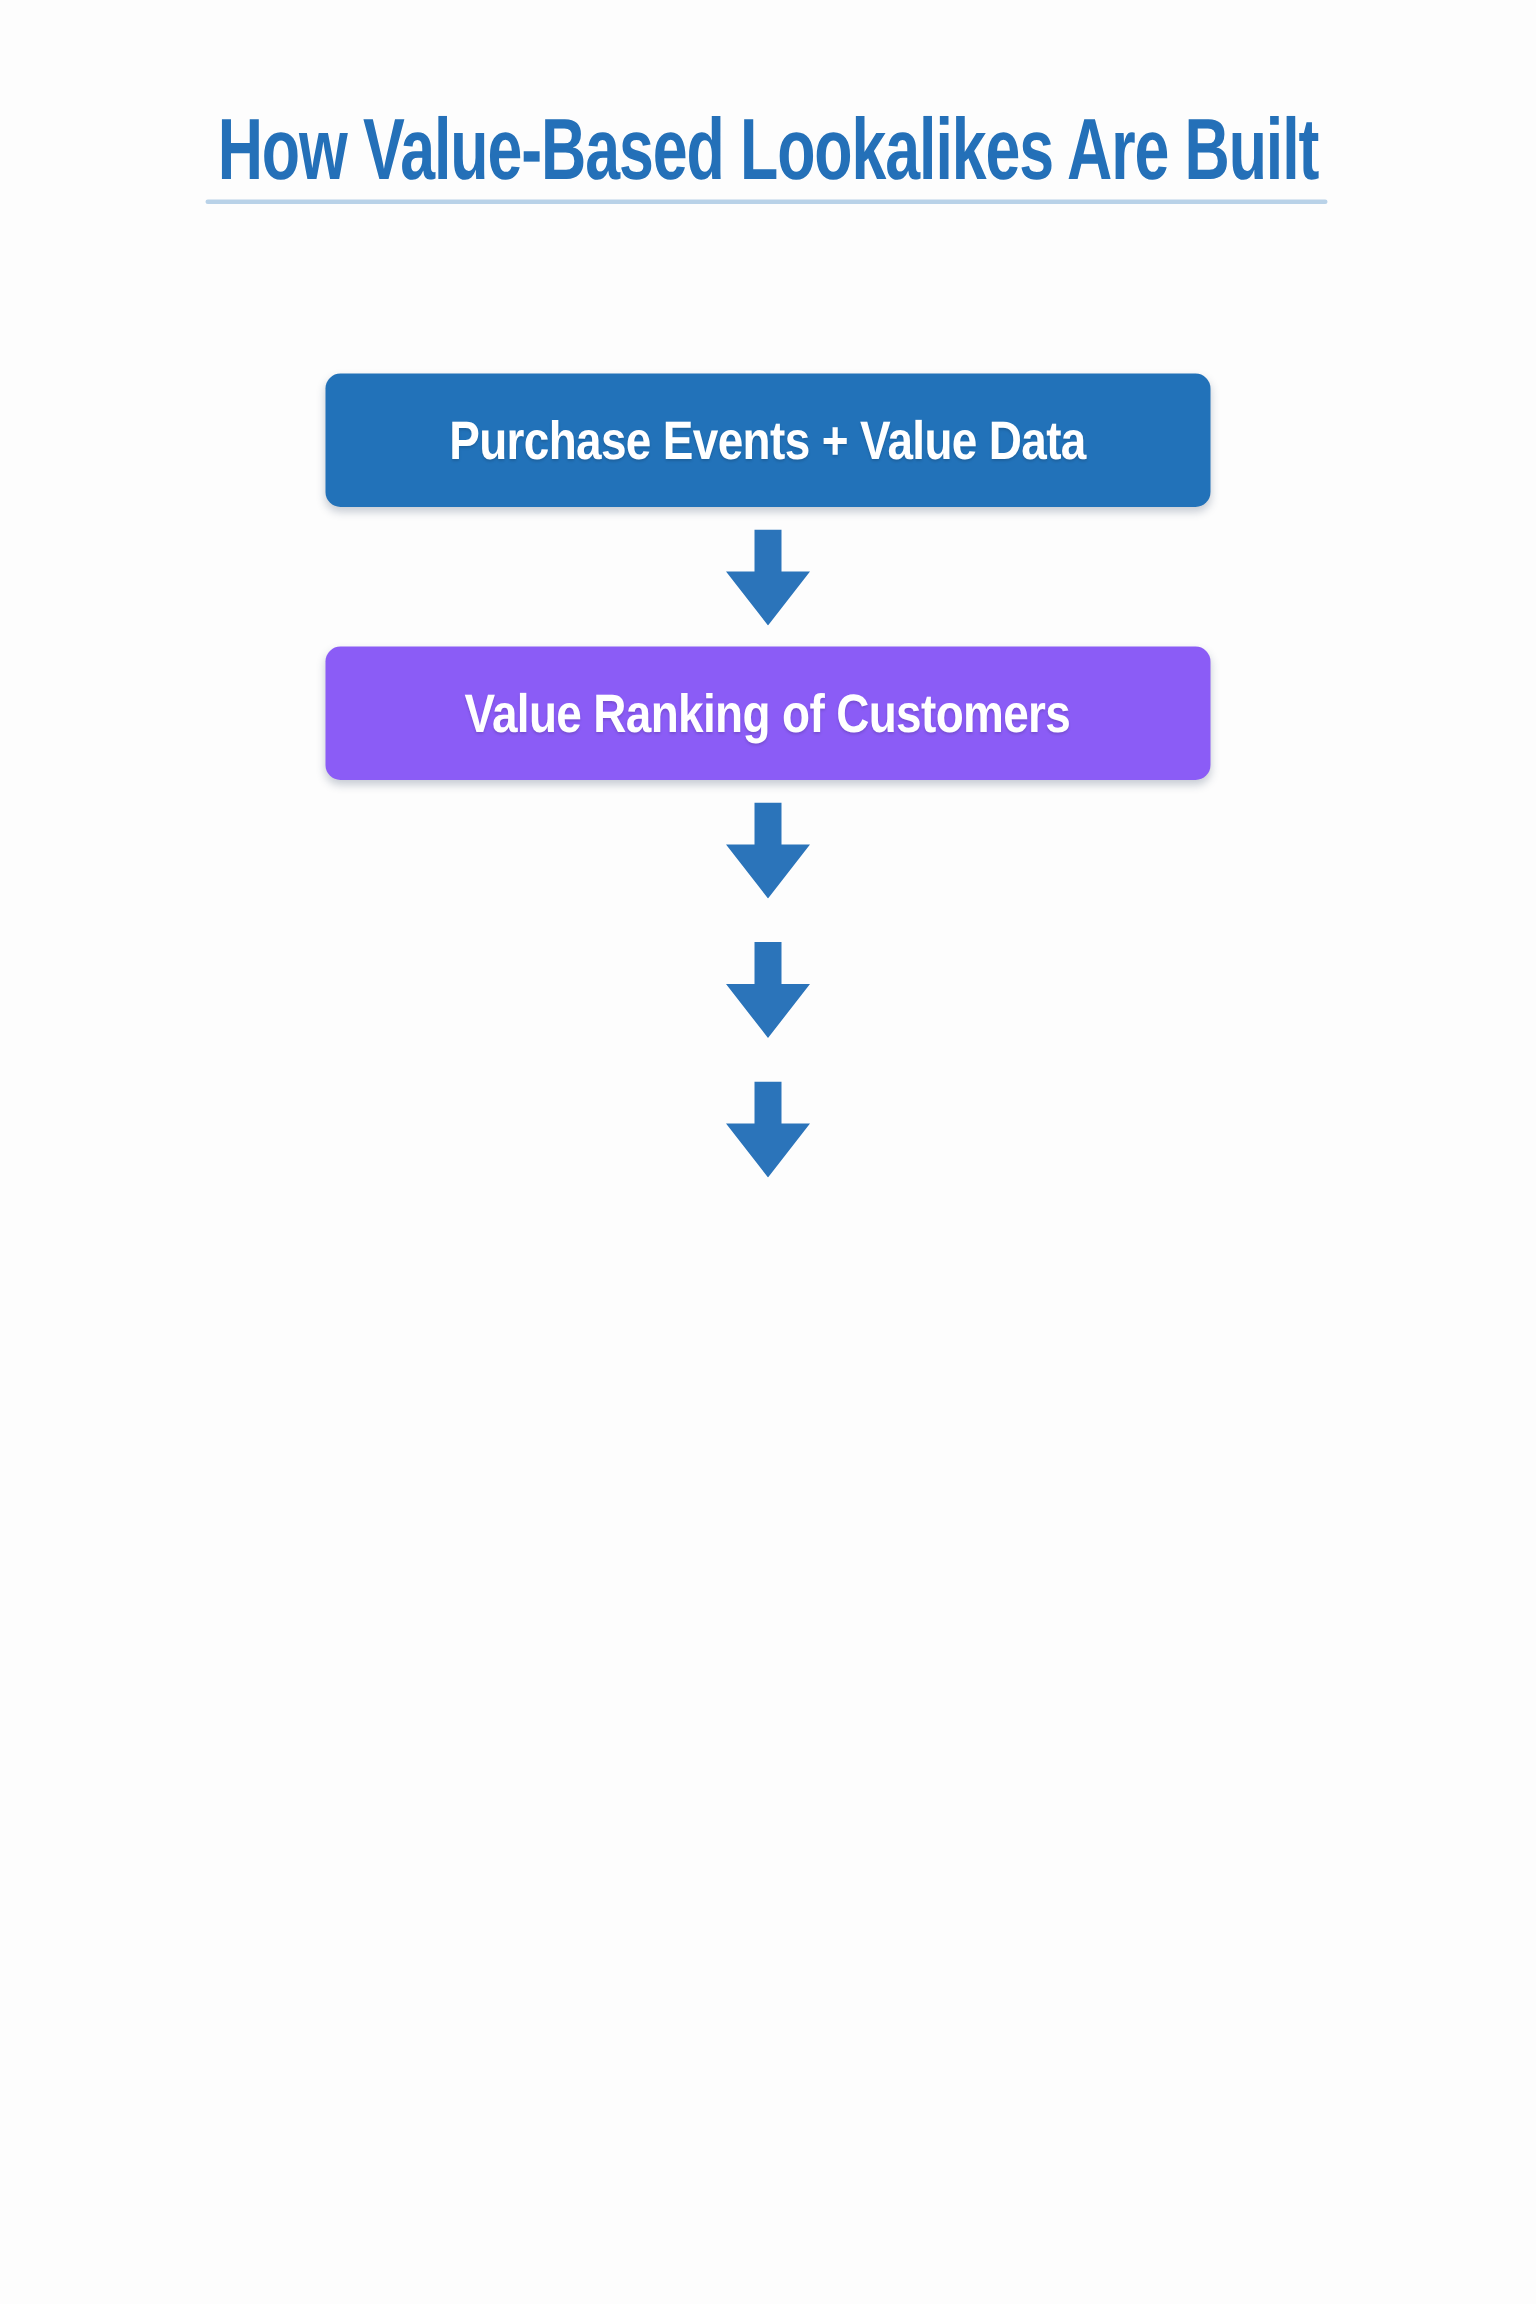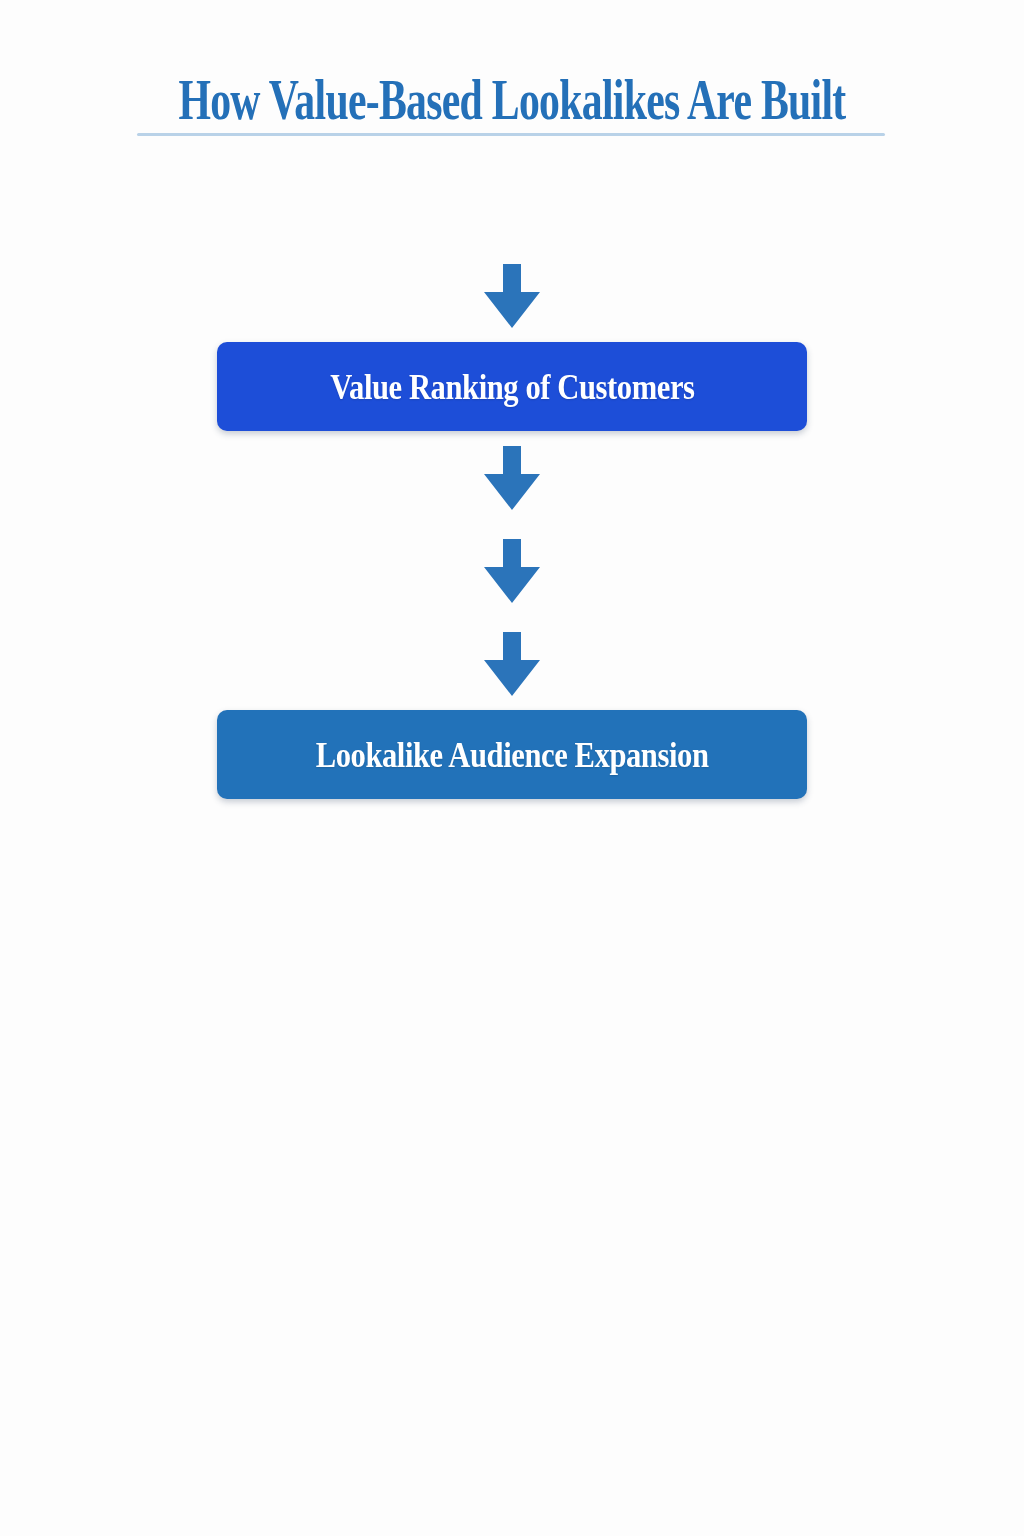--- a/index.html
+++ b/index.html
@@ -2,21 +2,21 @@
 <html><head>
 <meta charset="utf-8">
 <style>
   html, body { margin: 0; padding: 0; background: #ffffff; }
   .canvas {
     position: relative;
     width: 1024px;
     height: 1536px;
     margin: 0 auto;
     background: #fdfdfd;
-    font-family: Liberation Serif, serif;
+    font-family: Liberation Sans, sans-serif;
     overflow: hidden;
   }
   .page-title {
     position: absolute;
     top: 66px;
     left: 0;
     width: 100%;
     margin: 0;
     text-align: center;
     font-size: 58px;
@@ -48,21 +48,21 @@
   .flow-box {
     width: 590px;
     height: 89px;
     border-radius: 10px;
     display: flex;
     align-items: center;
     justify-content: center;
     box-shadow: 0 3px 6px rgba(40, 60, 90, 0.25);
   }
   .flow-box[data-color="blue"]   { background: #2272b9; }
-  .flow-box[data-color="purple"] { background: #1d4ed8; text-align: right; }
+  .flow-box[data-color="purple"] { background: #8b5cf6; text-align: right; }
   .flow-box .box-label {
     color: #ffffff;
     font-size: 36px;
     font-weight: bold;
     white-space: nowrap;
     display: inline-block;
     transform: scaleX(0.85);
     transform-origin: 50% 50%;
     letter-spacing: -0.5px;
     text-shadow: 0 1px 2px rgba(0,0,0,0.15);
@@ -78,20 +78,23 @@
 </head>
 <body>
 
 <div class="canvas">
 
   <h1 class="page-title">How Value-Based Lookalikes Are Built</h1>
   <div class="title-underline"></div>
 
   <div class="flow">
 
+    <div class="flow-box" data-color="blue">
+      <span class="box-label">Purchase Events + Value Data</span>
+    </div>
 
     <div class="arrow-gap">
       <span>
         <svg width="58" height="64" viewBox="0 0 58 64">
           <polygon points="20,0 38,0 38,28 57,28 29,64 1,28 20,28" fill="#2b74ba"></polygon>
         </svg>
       </span>
     </div>
 
     <div class="flow-box" data-color="purple">
@@ -117,18 +120,15 @@
 
 
     <div class="arrow-gap">
       <span>
         <svg width="58" height="64" viewBox="0 0 58 64">
           <polygon points="20,0 38,0 38,28 57,28 29,64 1,28 20,28" fill="#2b74ba"></polygon>
         </svg>
       </span>
     </div>
 
-    <div class="flow-box" data-color="blue">
-      <span class="box-label">Lookalike Audience Expansion</span>
-    </div>
 
   </div>
 </div>
 
 </body></html>

